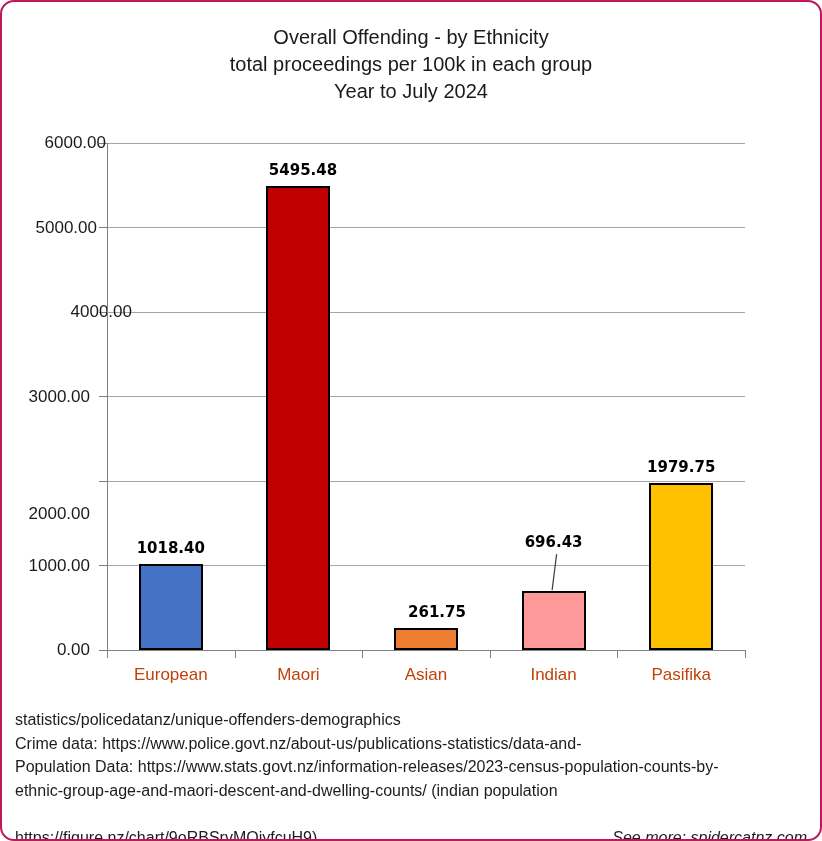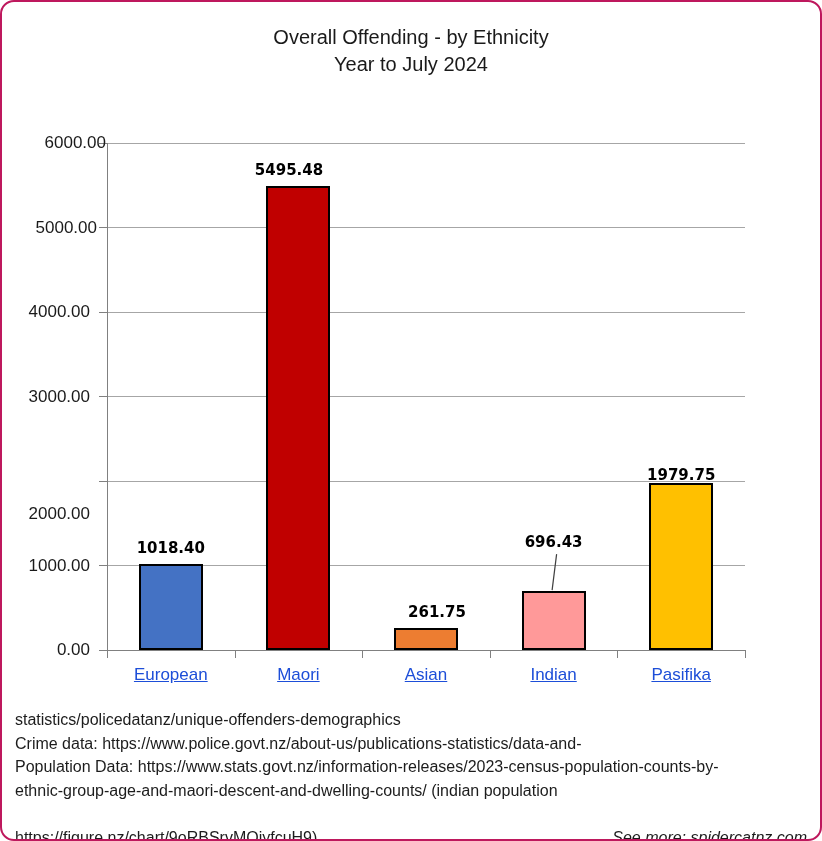--- a/index.html
+++ b/index.html
@@ -36,23 +36,22 @@
     position: absolute;
     text-align: right;
     font-size: 17px;
     color: #1a1a1a;
     line-height: 18px;
   }
   .x-cat-label {
     position: absolute;
     text-align: center;
     font-size: 17px;
-    color: #1d4ed8;
+    color: #c2410c;
     line-height: 20px;
-    text-decoration: underline;
   }
   .bar {
     position: absolute;
     box-sizing: border-box;
     border: 2px solid #000000;
   }
   .bar-value-label {
     position: absolute;
     text-align: center;
     font-family: "DejaVu Sans", sans-serif;
@@ -87,66 +86,67 @@
     white-space: nowrap;
   }
 </style>
 </head>
 <body>
 
 <div id="frame">
 
   <div id="title-block">
     <div>Overall Offending - by Ethnicity</div>
+    <div>total proceedings per 100k in each group</div>
     <div>Year to July 2024</div>
   </div>
 
   <div id="plot">
       <div class="tick" style="left: 97px; top: 647.5px; width: 8px; height: 1px;"></div>
       <div class="y-tick-label" style="left: 0px; top: 639px; width: 88px;">0.00</div>
       <div class="gridline" style="left: 105px; top: 563px; width: 638px; background: rgb(166, 166, 166);"></div>
       <div class="tick" style="left: 97px; top: 563px; width: 8px; height: 1px;"></div>
       <div class="y-tick-label" style="left: 0px; top: 554.5px; width: 88px;">1000.00</div>
       <div class="gridline" style="left: 105px; top: 478.5px; width: 638px; background: rgb(166, 166, 166);"></div>
       <div class="tick" style="left: 97px; top: 478.5px; width: 8px; height: 1px;"></div>
       <div class="y-tick-label" style="left: 0px; top: 470px; width: 88px; margin-top: 33px;">2000.00</div>
       <div class="gridline" style="left: 105px; top: 394px; width: 638px; background: rgb(166, 166, 166);"></div>
       <div class="tick" style="left: 97px; top: 394px; width: 8px; height: 1px;"></div>
       <div class="y-tick-label" style="left: 0px; top: 385.5px; width: 88px;">3000.00</div>
       <div class="gridline" style="left: 105px; top: 309.5px; width: 638px; background: rgb(166, 166, 166);"></div>
       <div class="tick" style="left: 97px; top: 309.5px; width: 8px; height: 1px;"></div>
-      <div class="y-tick-label" style="left: 0px; top: 301px; width: 88px;">4000.00</div>
+      <div class="y-tick-label" style="left: 0px; top: 301px; width: 88px; padding-left: 42px;">4000.00</div>
       <div class="gridline" style="left: 105px; top: 225px; width: 638px; background: rgb(166, 166, 166);"></div>
       <div class="tick" style="left: 97px; top: 225px; width: 8px; height: 1px;"></div>
       <div class="y-tick-label" style="left: 7px; top: 216.5px; width: 88px;">5000.00</div>
       <div class="gridline" style="left: 105px; top: 140.5px; width: 638px; background: rgb(166, 166, 166);"></div>
       <div class="tick" style="left: 97px; top: 140.5px; width: 8px; height: 1px;"></div>
       <div class="y-tick-label" style="left: 0px; top: 132px; width: 88px; margin-left: 16px;">6000.00</div>
       <div class="axis-line" style="left: 105px; top: 647.5px; width: 638px; height: 1px; background: rgb(128, 128, 128);"></div>
       <div class="axis-line" style="left: 105px; top: 141px; width: 1px; height: 507px; background: rgb(128, 128, 128);"></div>
       <div class="tick" style="left: 105px; top: 648px; width: 1px; height: 8px;"></div>
       <div class="tick" style="left: 232.6px; top: 648px; width: 1px; height: 8px;"></div>
       <div class="tick" style="left: 360.2px; top: 648px; width: 1px; height: 8px;"></div>
       <div class="tick" style="left: 487.8px; top: 648px; width: 1px; height: 8px;"></div>
       <div class="tick" style="left: 615.4px; top: 648px; width: 1px; height: 8px;"></div>
       <div class="tick" style="left: 743px; top: 648px; width: 1px; height: 8px;"></div>
       <div class="bar" style="left: 136.8px; top: 561.945px; width: 64px; height: 86.0548px; background: rgb(68, 114, 196); border-color: rgb(0, 0, 0);"></div>
       <div class="bar-value-label" style="left: 108.8px; top: 536.945px; width: 120px;">1018.40</div>
       <div class="x-cat-label" style="left: 105.8px; top: 663px; width: 126px;">European</div>
       <div class="bar" style="left: 264.4px; top: 183.632px; width: 64px; height: 464.368px; background: rgb(192, 0, 0); border-color: rgb(0, 0, 0);"></div>
-      <div class="bar-value-label" style="left: 227px; top: 158.632px; width: 120px;">5495.48</div>
+      <div class="bar-value-label" style="left: 241px; top: 158.632px; width: 120px;">5495.48</div>
       <div class="x-cat-label" style="left: 233.4px; top: 663px; width: 126px;">Maori</div>
       <div class="bar" style="left: 392px; top: 625.882px; width: 64px; height: 22.1179px; background: rgb(237, 125, 49); border-color: rgb(0, 0, 0);"></div>
       <div class="bar-value-label" style="left: 375px; top: 600.882px; width: 120px;">261.75</div>
       <div class="x-cat-label" style="left: 361px; top: 663px; width: 126px;">Asian</div>
       <div class="bar" style="left: 519.6px; top: 589.152px; width: 64px; height: 58.8483px; background: rgb(255, 153, 153); border-color: rgb(0, 0, 0);"></div>
       <div class="bar-value-label" style="left: 491.6px; top: 531.152px; width: 120px;">696.43</div>
       <div class="x-cat-label" style="left: 488.6px; top: 663px; width: 126px;">Indian</div>
       <div class="bar" style="left: 647.2px; top: 480.711px; width: 64px; height: 167.289px; background: rgb(255, 192, 0); border-color: rgb(0, 0, 0);"></div>
-      <div class="bar-value-label" style="left: 619.2px; top: 455.711px; width: 120px; margin-top: 8px;">1979.75</div>
+      <div class="bar-value-label" style="left: 619.2px; top: 455.711px; width: 120px;">1979.75</div>
       <div class="x-cat-label" style="left: 616.2px; top: 663px; width: 126px;">Pasifika</div>
     </div>
 
   <svg id="leader-overlay" viewBox="0 0 818 837" xmlns="http://www.w3.org/2000/svg">
       <line x1="554.5999999999999" y1="552.151665" x2="550.0999999999999" y2="588.151665" stroke="#404040" stroke-width="1.2"></line>
     </svg>
 
   <div id="footer-block">
     <div class="footer-line">statistics/policedatanz/unique-offenders-demographics</div>
     <div class="footer-line">Crime data: https://www.police.govt.nz/about-us/publications-statistics/data-and-</div>

